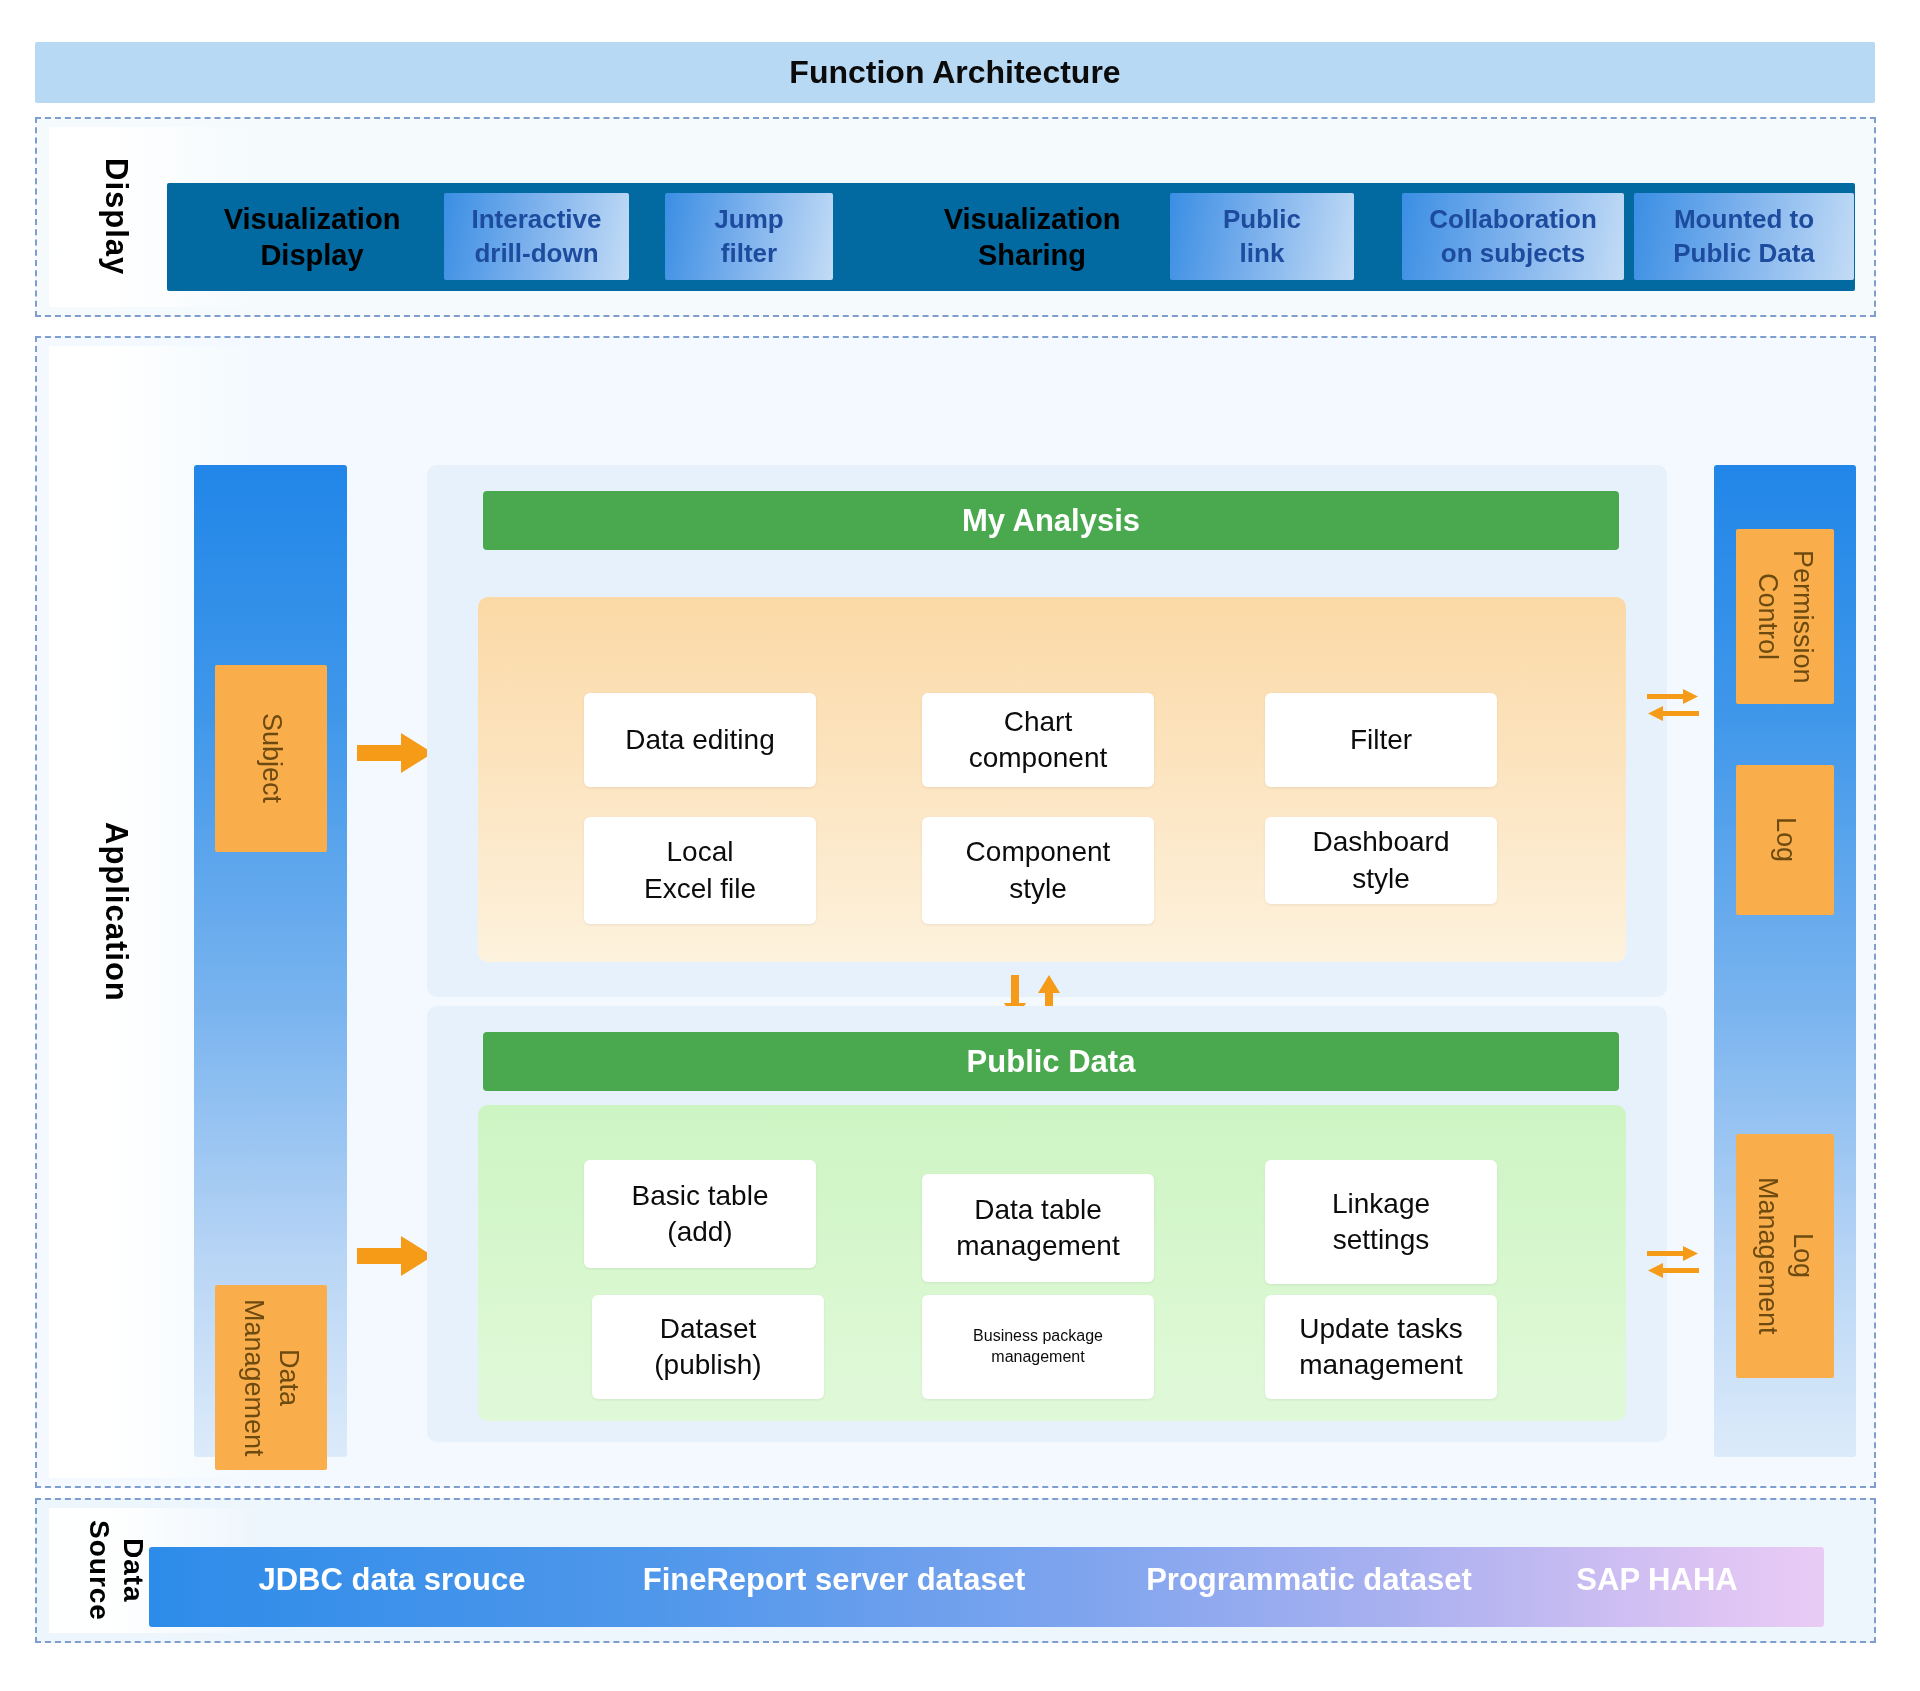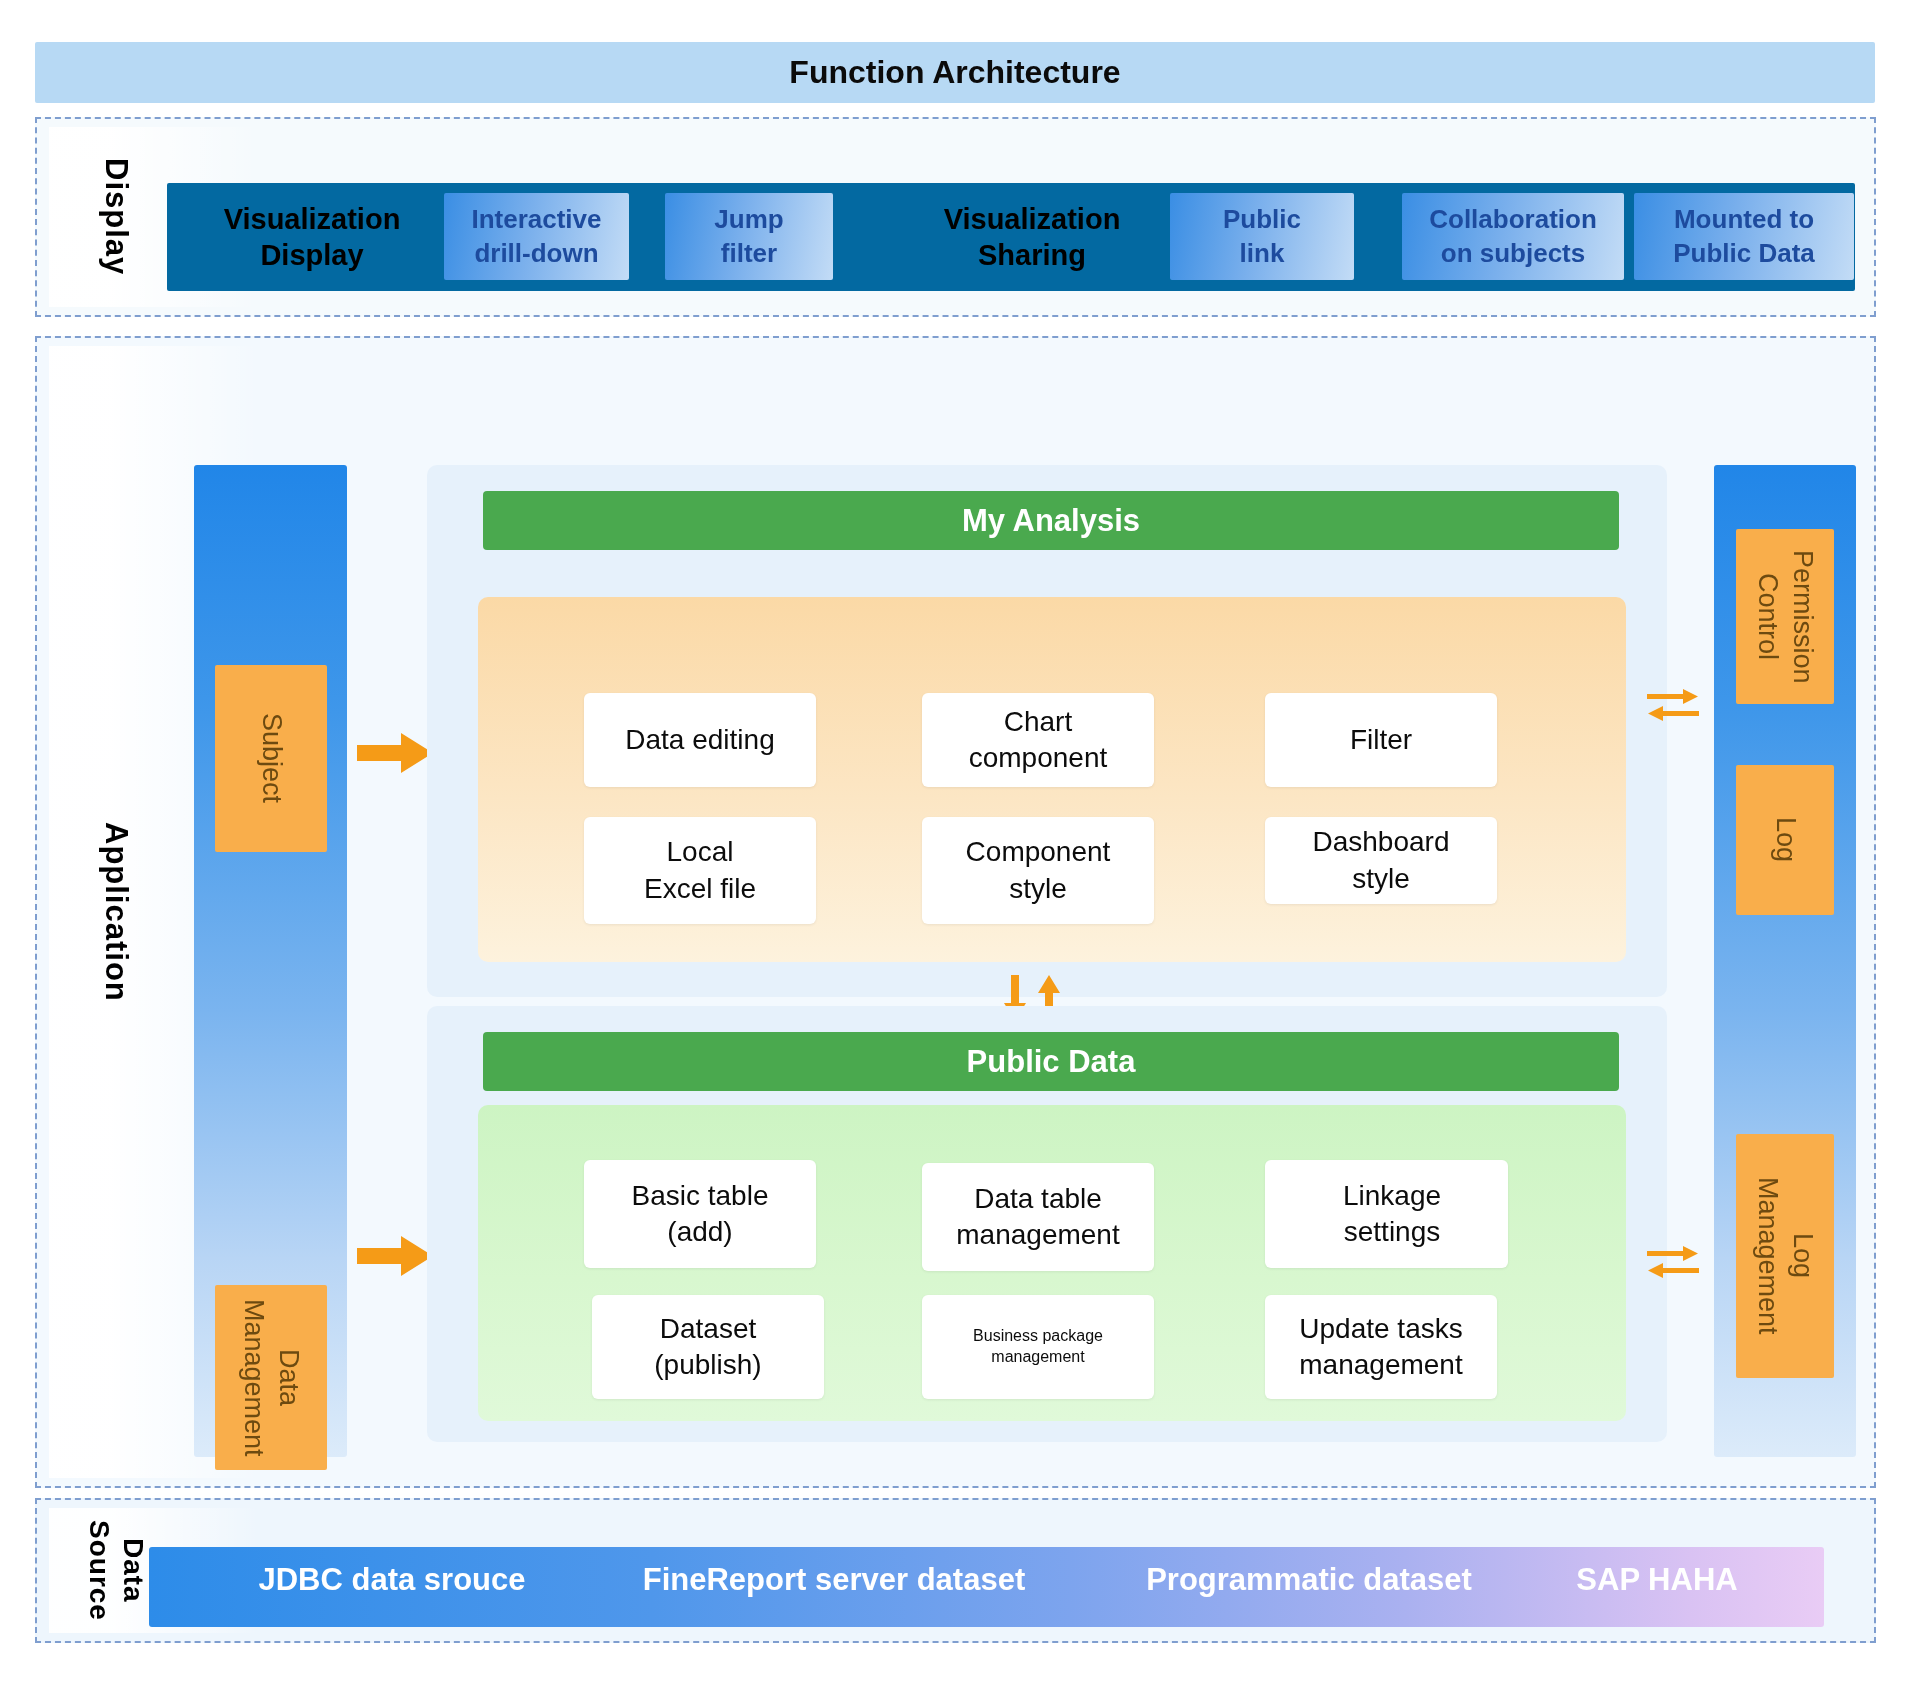--- a/index.html
+++ b/index.html
@@ -141,23 +141,23 @@
         <path d="M7 0 H15 V28 H22 L11 46 L0 28 H7 Z" fill="#f59b17"></path>
         <path d="M41 46 V18 H34 L45 0 L56 18 H49 V46 Z" fill="#f59b17"></path>
       </svg>
     </div>
 
     <div class="abs panel panel-2">
       <div class="abs flexc green-bar">Public Data</div>
       <div class="abs green-panel">
         <div class="abs flexc cell pre" style="left:106px;top:55px;height:108px;">Basic table
 (add)</div>
-        <div class="abs flexc cell pre" style="left:444px;top:58px;height:108px;">Data table
+        <div class="abs flexc cell pre" style="left:444px;top:69px;height:108px;">Data table
 management</div>
-        <div class="abs flexc cell pre" style="left:787px;top:55px;height:108px;padding-left:11px;">Linkage
+        <div class="abs flexc cell pre" style="left:787px;top:55px;height:124px;">Linkage
 settings</div>
         <div class="abs flexc cell pre" style="left:106px;top:190px;height:104px;margin-left:8px;">Dataset
 (publish)</div>
         <div class="abs flexc cell cell--small pre" style="left:444px;top:190px;height:104px;">Business package
 management</div>
         <div class="abs flexc cell pre" style="left:787px;top:190px;height:104px;">Update tasks
 management</div>
       </div>
     </div>
 

